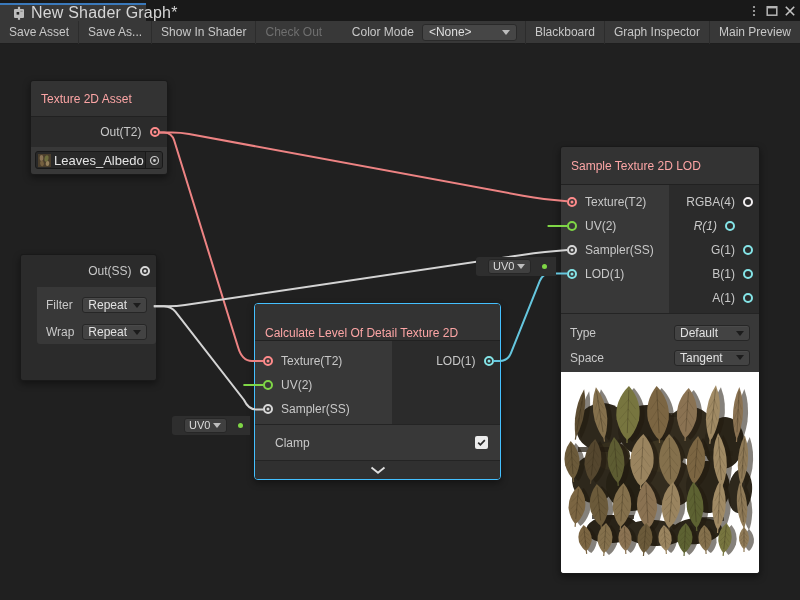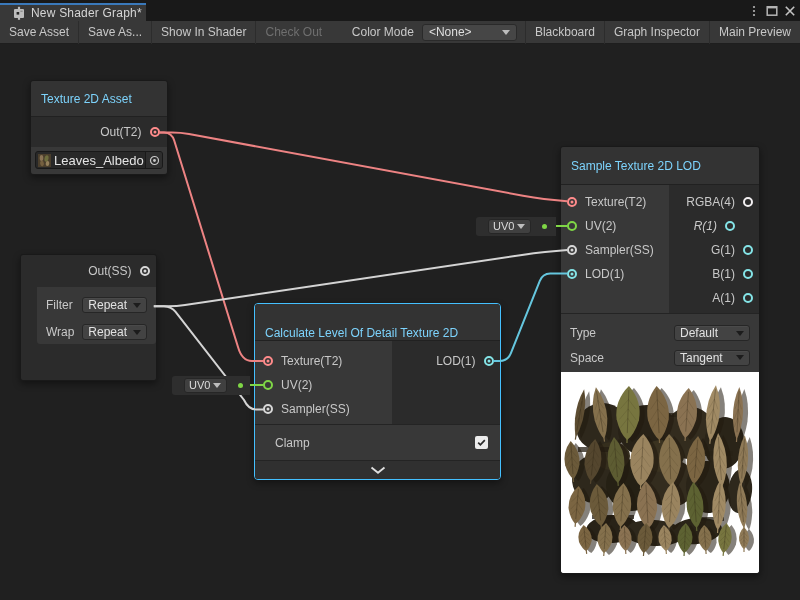--- a/index.html
+++ b/index.html
@@ -5,21 +5,21 @@
   * { margin:0; padding:0; box-sizing:border-box; }
   html,body { width:800px; height:600px; overflow:hidden; }
   body { font-family:"Liberation Sans", sans-serif; background:#191919; position:relative;
          -webkit-font-smoothing:antialiased; }
 
   
   .titlebar { position:absolute; left:0; top:0; width:800px; height:21px; background:#191919; }
   .tab { position:absolute; left:0; top:3px; width:146px; height:18px; background:#383838;
          border-top:2px solid #3A79BB; display:flex; align-items:center; padding-left:12px; }
   .tab-icon { width:14px; height:14px; margin-right:5px; flex:0 0 auto; }
-  .tab-label { font-size:12px; color:#D6D6D6; white-space:nowrap; letter-spacing:0.2px; }
+  .tab-label { font-size:16px; color:#D6D6D6; white-space:nowrap; letter-spacing:0.2px; }
   .win-controls { position:absolute; right:0; top:0; height:21px; display:flex; align-items:center; gap:2px; padding-right:2px; }
   .win-btn { width:16px; height:16px; display:flex; align-items:center; justify-content:center; }
 
   
   .toolbar { position:absolute; left:0; top:21px; width:800px; height:23px; background:#383838;
              border-bottom:1px solid #1e1e1e; display:flex; align-items:center; font-size:12px; color:#C8C8C8; }
   .tb-btn { height:100%; display:flex; align-items:center; padding:0 9px; cursor:default; }
   .tb-sep { width:1px; height:23px; background:#2c2c2c; flex:0 0 auto; }
   .tb-btn.disabled { color:#6f6f6f; }
   .tb-label { padding:0 8px; }
@@ -30,21 +30,21 @@
 
   
   .canvas { position:absolute; left:0; top:44px; width:800px; height:556px; background:#202020; }
   #edges { position:absolute; left:0; top:0; width:800px; height:556px; pointer-events:none; z-index:5; }
 
   
   .node { position:absolute; background:#2B2B2B; border-radius:3px; box-shadow:0 3px 7px rgba(0,0,0,0.42);
           border:1px solid #191919; font-size:12px; color:#C8C8C8; }
   .node.selected { border:1.5px solid #44C0FF; border-radius:4px; }
   .node-header { height:36px; background:#333333; border-bottom:1px solid #212121; display:flex; align-items:center;
-                 padding:0 10px; border-radius:3px 3px 0 0; color:#7dd3fc; }
+                 padding:0 10px; border-radius:3px 3px 0 0; color:#fca5a5; }
   .node-section-light { background:#383838; }
   .node-footer { border-radius:0 0 3px 3px; }
 
   .port-row { height:24px; display:flex; align-items:center; }
   .ring { box-sizing:content-box; width:6px; height:6px; border-radius:50%; border:2px solid #fff; position:relative; flex:0 0 auto; }
   .ring .dot { position:absolute; left:50%; top:50%; width:3px; height:3px; border-radius:50%; transform:translate(-50%,-50%); }
   .ring.t2 { border-color:#FF8B8B; } .ring.t2 .dot { background:#FF8B8B; }
   .ring.v1 { border-color:#84E4E7; } .ring.v1 .dot { background:#84E4E7; }
   .ring.v2 { border-color:#7FD646; }
   .ring.ss { border-color:#D8D8D8; } .ring.ss .dot { background:#D8D8D8; }
@@ -66,21 +66,21 @@
 
   
   .obj-field { display:flex; align-items:center; background:#282828; border:1px solid #191919; border-radius:3px;
                height:18px; overflow:hidden; }
   .obj-text { flex:1; color:#E4E4E4; white-space:nowrap; overflow:hidden; font-size:13px; }
   .obj-picker { width:17px; height:100%; border-left:1px solid #191919; background:#2E2E2E;
                 display:flex; align-items:center; justify-content:center; }
 
   
   .chip { position:absolute; z-index:10; height:19px; background:#2E2E2E; border-radius:3px 0 0 3px;
-          display:flex; align-items:center; padding:0 2px 0 0; }
+          display:flex; align-items:center; padding:0 2px 0 0;margin-top:40px; }
   .chip-dd { background:#404040; border:1px solid #262626; border-radius:3px; height:15px; width:43px;
              display:flex; align-items:center; padding:0 4px; color:#DCDCDC; font-size:11px; margin-left:12px; }
   .chip-dd .dd-arrow { border-top-color:#BDBDBD; border-left-width:4px; border-right-width:4px; margin-left:3px; }
   .chip-dot-wrap { width:14px; height:15px; margin-left:6px; display:flex; align-items:center; justify-content:center; }
   .chip-dot { width:5px; height:5px; border-radius:50%; background:#7FD646; }
 
   
   .checkbox { width:13px; height:13px; background:#ECECEC; border-radius:2px; display:flex; align-items:center; justify-content:center; }
 
   .preview { position:absolute; left:0; bottom:0; width:198px; height:201px; background:#FFFFFF; border-radius:0 0 3px 3px; overflow:hidden; }

